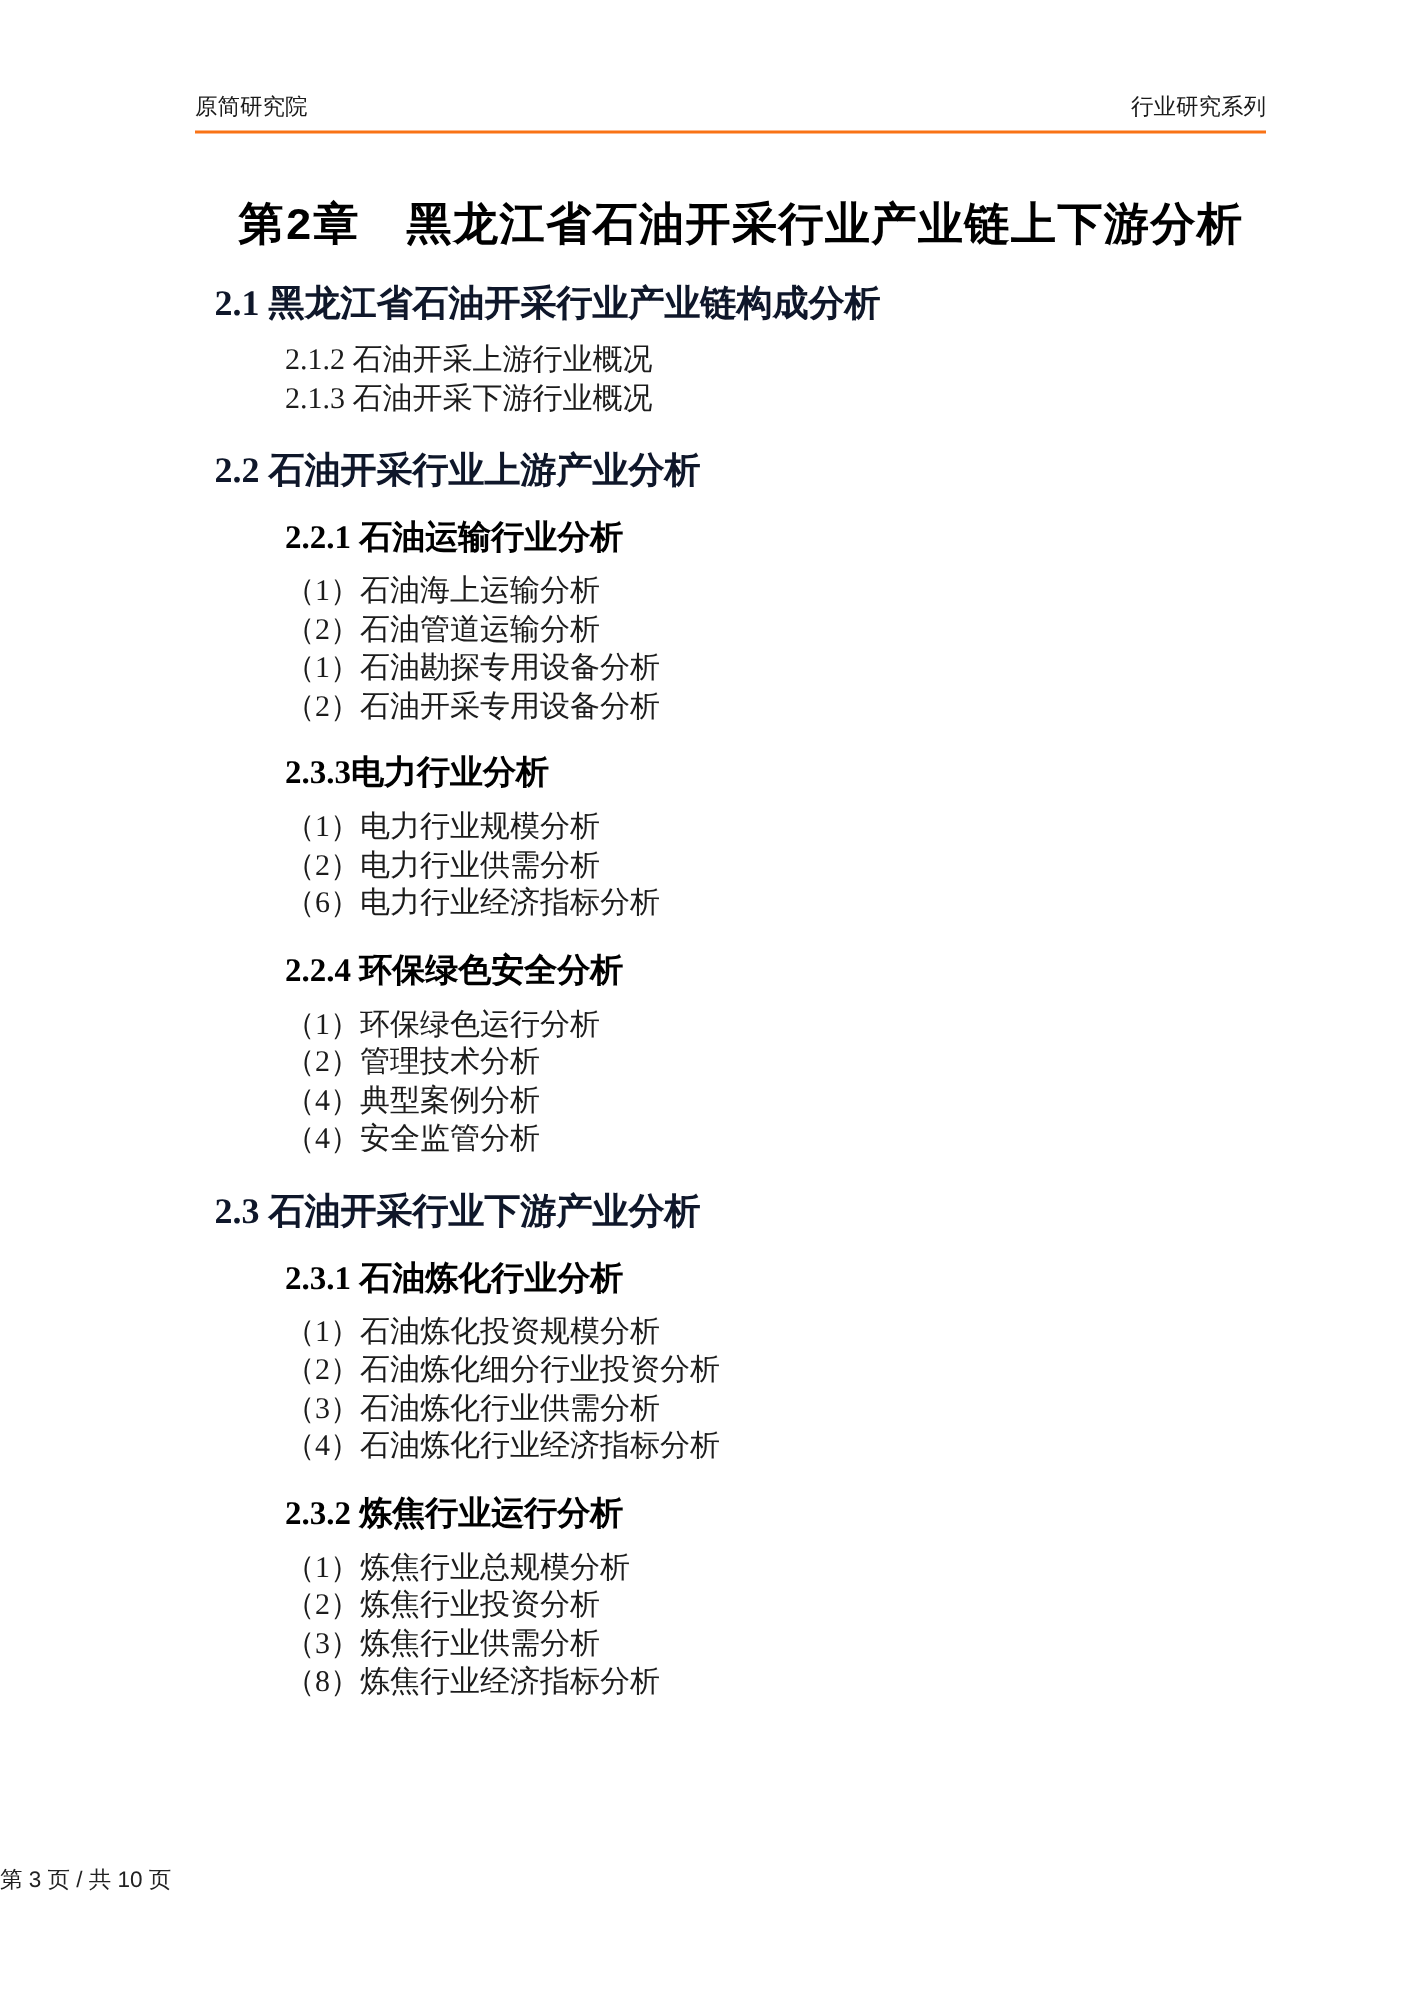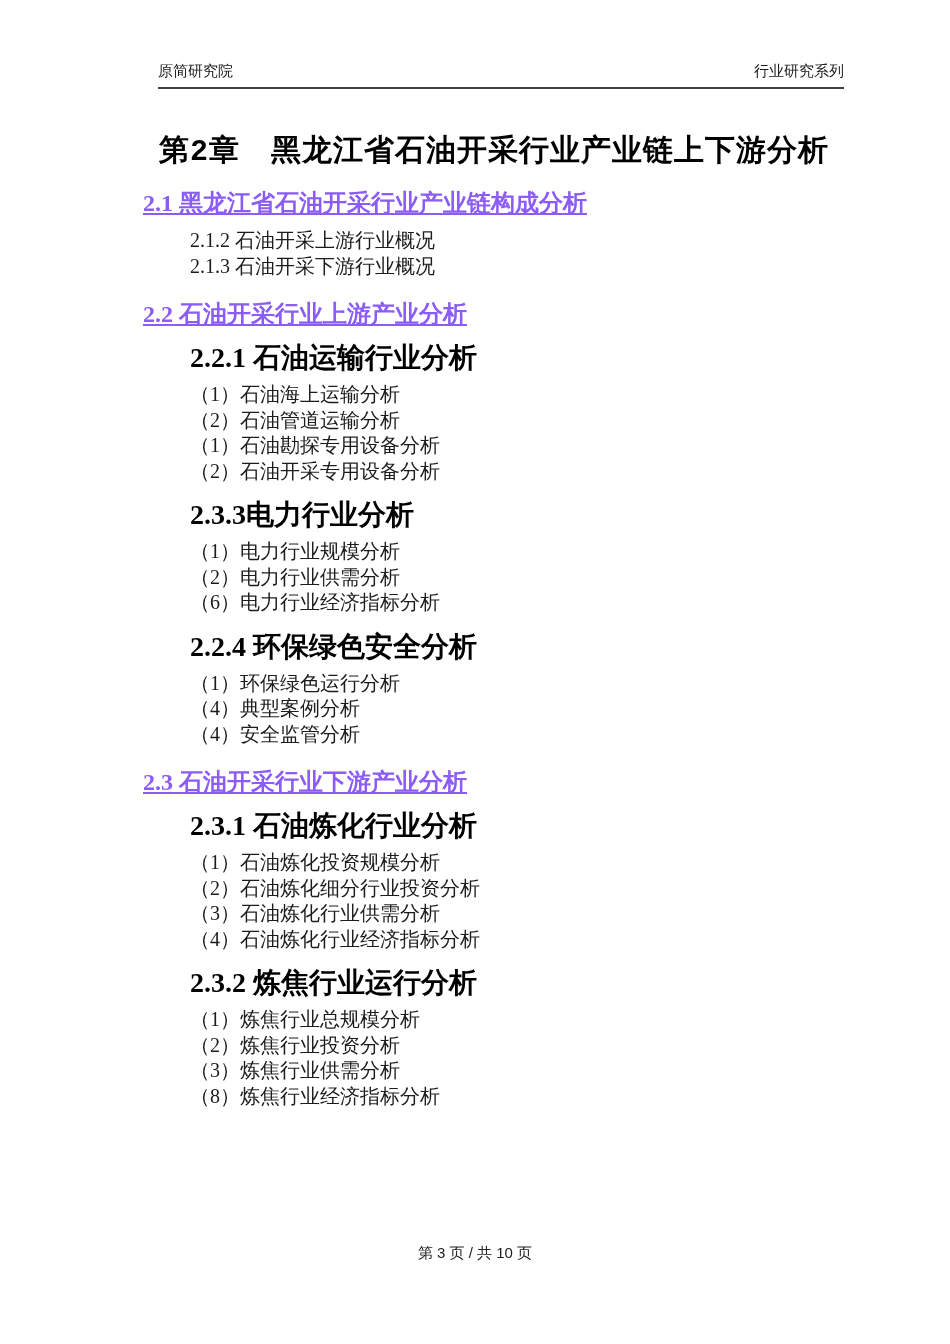--- a/index.html
+++ b/index.html
@@ -21,22 +21,21 @@
     top: 62px;
     left: 130px;
     right: 106px;
     display: flex;
     justify-content: space-between;
     align-items: flex-end;
     font-family: "Liberation Sans", "DejaVu Sans", sans-serif;
     font-size: 15px;
     color: #1a1a1a;
     padding-bottom: 6px;
-    border-bottom: 2px solid #404040;
-    margin-left: 28px;
+    border-bottom: 2px solid #f97316;
   }
 
   
   .content {
     position: absolute;
     top: 90px;
     left: 143px;
     right: 105px;
   }
 
@@ -51,47 +50,45 @@
     font-family: Liberation Mono, monospace;
   }
 
   .toc { margin-top: 0; }
 
   .toc-section {
     font-size: 24px;
     font-weight: bold;
     line-height: 26px;
     margin: 22px 0 12px 0;
-    color: #8b5cf6;
-    text-decoration: underline;
+    color: #0f172a;
   }
 
   .toc-subsection {
-    font-size: 28px;
+    font-size: 22px;
     font-weight: bold;
     line-height: 25px;
     margin: 18px 0 12px 0;
     padding-left: 47px;
     color: #000;
   }
 
   .toc-item {
     font-size: 20px;
     line-height: 25.5px;
     padding-left: 47px;
     color: #1c1c1c;
   }
 
   
   .doc-footer {
     position: absolute;
     top: 1244px;
     left: 0;
     right: 0;
-    text-align: center;
     font-family: "Liberation Sans", "DejaVu Sans", sans-serif;
     font-size: 15px;
     color: #222;
   }
 </style>
 </head>
 <body>
 
 <div class="page">
 
@@ -112,20 +109,21 @@
         <div class="toc-item">（1）石油海上运输分析</div>
         <div class="toc-item">（2）石油管道运输分析</div>
         <div class="toc-item">（1）石油勘探专用设备分析</div>
         <div class="toc-item">（2）石油开采专用设备分析</div>
         <div class="toc-subsection">2.3.3电力行业分析</div>
         <div class="toc-item">（1）电力行业规模分析</div>
         <div class="toc-item">（2）电力行业供需分析</div>
         <div class="toc-item">（6）电力行业经济指标分析</div>
         <div class="toc-subsection">2.2.4 环保绿色安全分析</div>
         <div class="toc-item">（1）环保绿色运行分析</div>
+        <div class="toc-item">（2）管理技术分析</div>
         <div class="toc-item">（4）典型案例分析</div>
         <div class="toc-item">（4）安全监管分析</div>
         <div class="toc-section">2.3 石油开采行业下游产业分析</div>
         <div class="toc-subsection">2.3.1 石油炼化行业分析</div>
         <div class="toc-item">（1）石油炼化投资规模分析</div>
         <div class="toc-item">（2）石油炼化细分行业投资分析</div>
         <div class="toc-item">（3）石油炼化行业供需分析</div>
         <div class="toc-item">（4）石油炼化行业经济指标分析</div>
         <div class="toc-subsection">2.3.2 炼焦行业运行分析</div>
         <div class="toc-item">（1）炼焦行业总规模分析</div>

